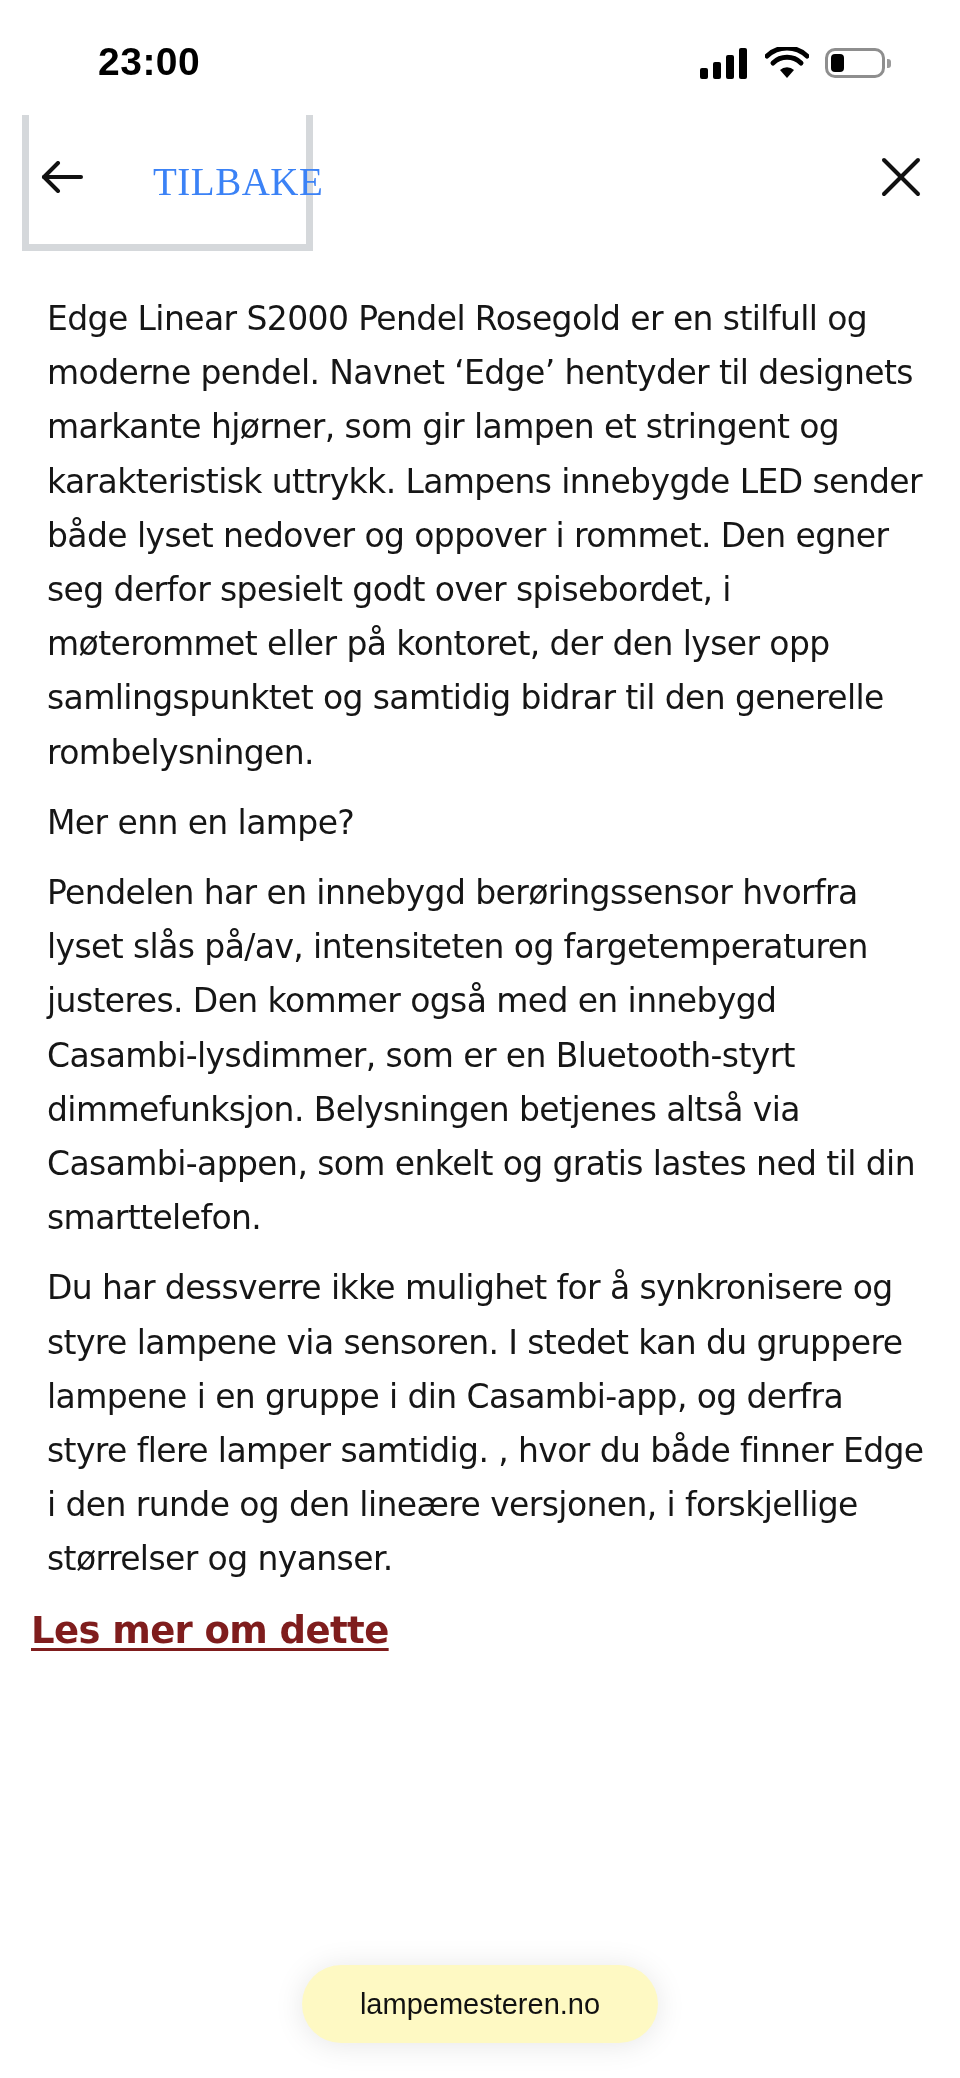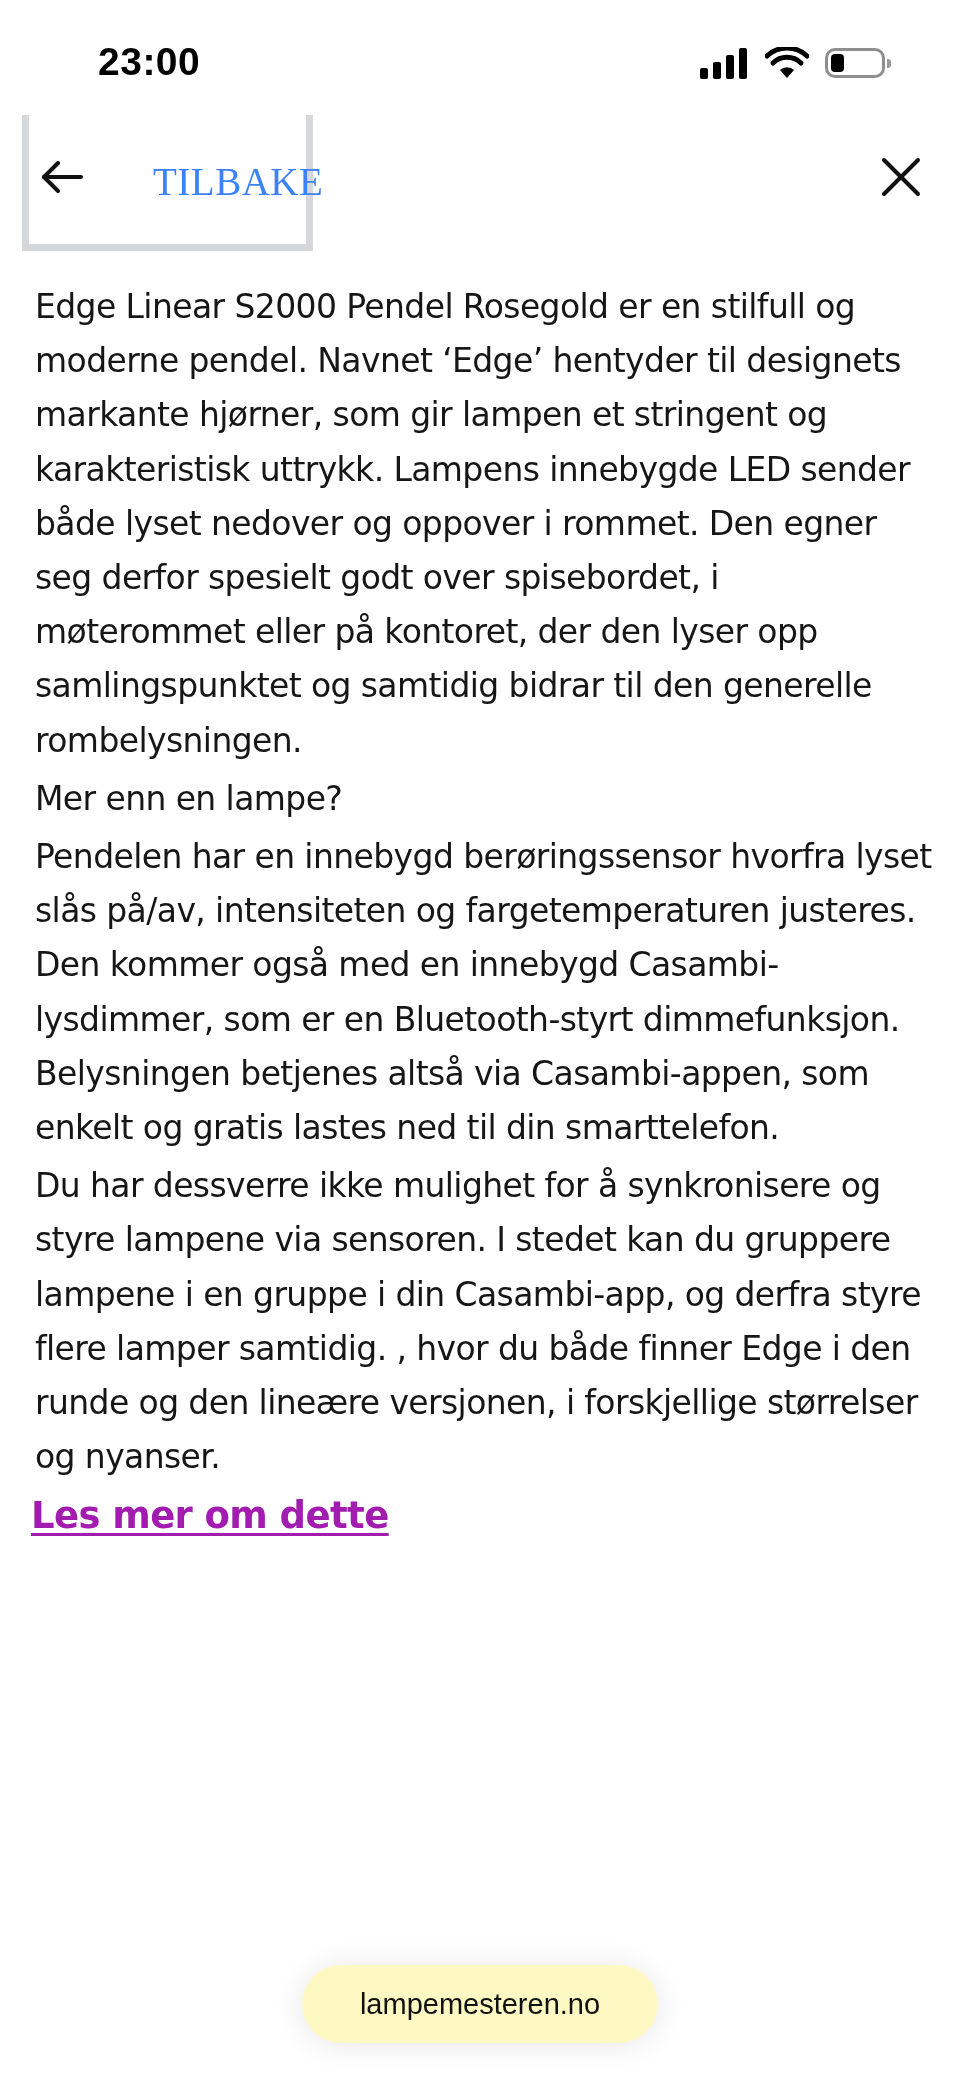--- a/index.html
+++ b/index.html
@@ -17,22 +17,22 @@
   .battery .nub { position: absolute; right: -9px; top: 8px; width: 4px; height: 9px; background: #9a9a9a; border-radius: 0 3px 3px 0; }
 
   .back-box { position: absolute; left: 22px; top: 115px; width: 291px; height: 136px; border-left: 7px solid #d5d8db; border-right: 7px solid #d5d8db; border-bottom: 7px solid #d5d8db; }
   .back-button { position: absolute; left: 0; top: 0; width: 100%; height: 100%; display: flex; align-items: center; cursor: pointer; }
   .back-arrow { position: absolute; left: 12px; top: 46px; width: 42px; height: 32px; }
   .back-label { position: absolute; left: 84px; top: 44px; font-size: 39px; letter-spacing: 0.5px; color: #3b82f6; font-family: Liberation Serif, serif; margin-left: 40px; }
 
   .close-button { position: absolute; left: 876px; top: 152px; width: 50px; height: 50px; cursor: pointer; }
 
   .content { position: absolute; left: 31px; top: 276px; width: 910px; font-size: 33px; line-height: 54.2px; color: #161616; font-family: "DejaVu Sans", sans-serif; letter-spacing: -0.6px; }
-  .content p { margin: 4px; }
-  .read-more { display: inline-block; margin-top: 1px; font-weight: bold; font-size: 37px; line-height: 54px; text-decoration: underline; text-decoration-thickness: 3px; text-underline-offset: 5px; color: #a21caf; cursor: pointer; letter-spacing: -0.6px; }
+  .content p { margin: 16px; }
+  .read-more { display: inline-block; margin-top: 1px; font-weight: bold; font-size: 37px; line-height: 54px; text-decoration: underline; text-decoration-thickness: 3px; text-underline-offset: 5px; color: #7f1d1d; cursor: pointer; letter-spacing: -0.6px; }
 
   .url-pill { position: absolute; left: 302px; top: 1965px; width: 356px; height: 78px; background: #fef9c3; border-radius: 39px; box-shadow: 0 2px 30px rgba(0,0,0,0.10); display: flex; align-items: center; justify-content: center; font-size: 29px; color: #111; font-family: "Liberation Sans", sans-serif; cursor: pointer; }
 </style>
 </head>
 <body>
 
 <div class="status-bar">
   <div class="status-time">23:00</div>
   <div class="status-icons">
     <div class="signal">

